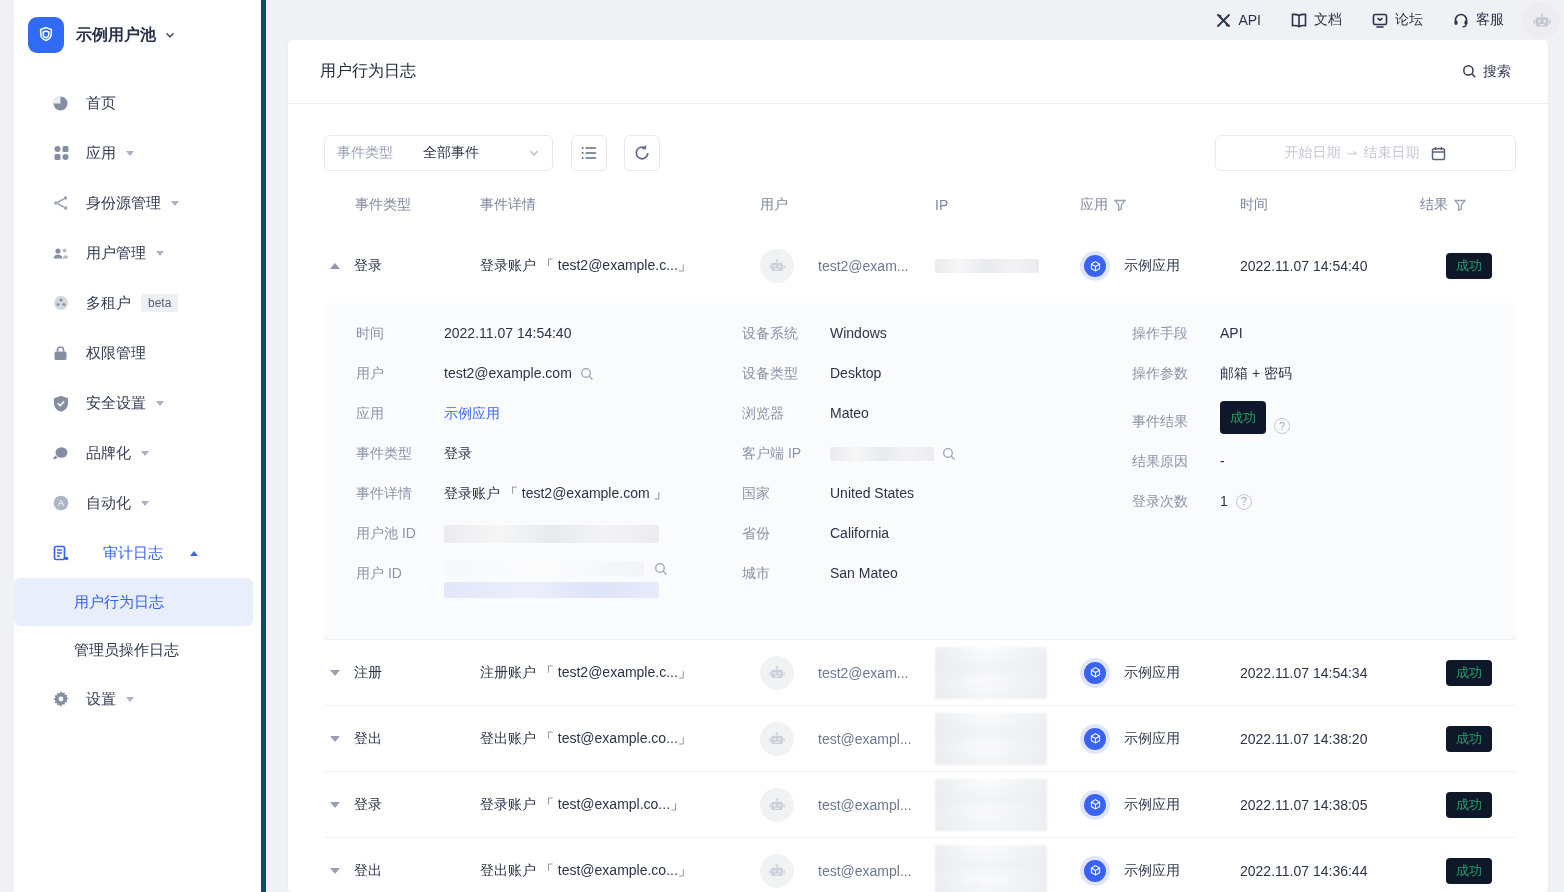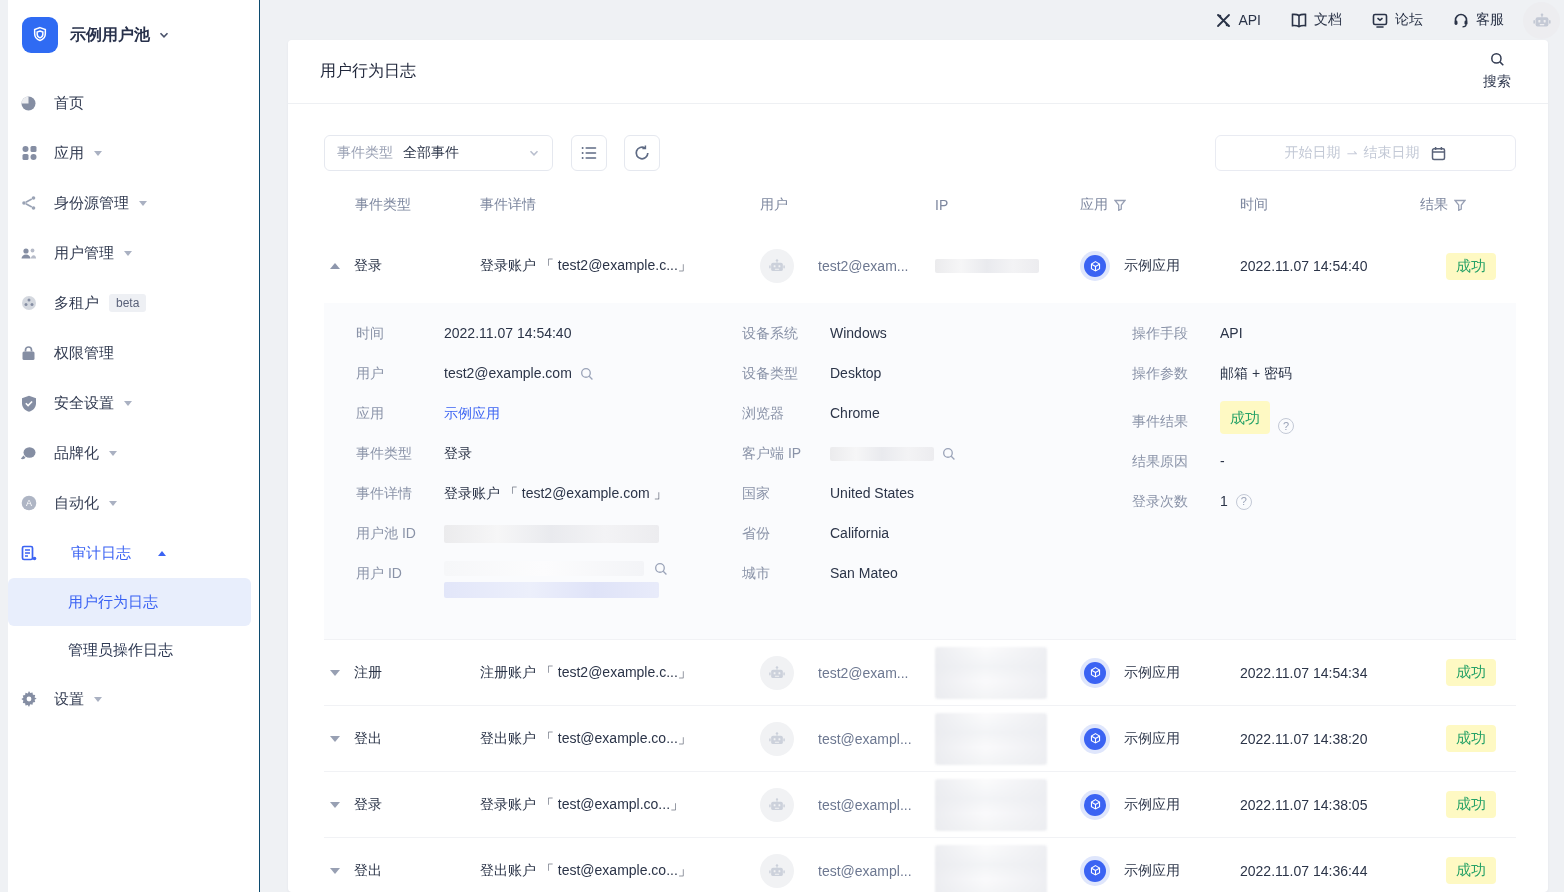--- a/index.html
+++ b/index.html
@@ -1,29 +1,29 @@
 <!DOCTYPE html>
 <html lang="zh"><head>
 <meta charset="utf-8">
 <style>
   * { margin:0; padding:0; box-sizing:border-box; }
   html,body { width:1564px; height:892px; overflow:hidden;
     font-family:"Liberation Sans","DejaVu Sans",sans-serif;
     background:#eff1f4; color:#2b3448; font-size:14px; }
 
   
-  .sidebar { position:fixed; left:8px; top:0; width:252px; height:100%;
-    background:#fff; border-right:1px solid #0c4a6e; z-index:5; }
+  .sidebar { position:fixed; left:14px; top:0; width:252px; height:100%;
+    background:#fff; border-right:5px solid #0c4a6e; z-index:5; }
   .logo-row { display:flex; align-items:center; height:70px; padding:0 14px; cursor:pointer; }
   .logo-badge { width:36px; height:36px; border-radius:9px; background:#2f6bf3;
     display:flex; align-items:center; justify-content:center; flex:0 0 36px; }
   .logo-name { margin-left:12px; font-size:16px; font-weight:bold; color:#27304a; }
   .logo-row .chev { margin-left:8px; }
   .nav { padding-top:8px; }
-  .nav-item { display:flex; align-items:center; height:50px; padding:0 14px 0 12px;
+  .nav-item { display:flex; align-items:center; height:50px; padding:0 14px 0 38px;
     cursor:pointer; color:#333c52; font-size:15px; }
   .nav-item .nicon { width:17px; height:17px; margin-right:17px; color:#9aa3b5;
     display:inline-flex; align-items:center; justify-content:center; flex:0 0 17px; }
   .nav-item.active { color:#3b63f3;gap:17px; }
   .nav-item.active .nicon { color:#3b63f3; }
   .caret-d { width:0; height:0; border-left:4.5px solid transparent; border-right:4.5px solid transparent;
     border-top:5px solid #aab1c2; margin-left:10px; }
   .caret-u { width:0; height:0; border-left:4.5px solid transparent; border-right:4.5px solid transparent;
     border-bottom:5px solid #3b63f3; margin-left:10px; }
   .beta { margin-left:10px; background:#eef0f4; color:#596179; font-size:12px;
@@ -39,27 +39,27 @@
   .top-link .ticon { color:#2a3347; display:inline-flex; }
   .avatar { position:fixed; top:2px; right:4px; width:37px; height:37px; border-radius:50%;
     background:#ededf0; display:flex; align-items:center; justify-content:center; cursor:pointer; }
 
   
   .card { position:fixed; left:288px; top:40px; width:1260px; height:calc(100% - 40px);
     background:#fff; border-radius:4px; box-shadow:0 1px 3px rgba(30,40,70,.05); overflow:hidden; }
   .card-head { height:64px; display:flex; align-items:center; justify-content:space-between;
     padding:0 37px 0 32px; border-bottom:1px solid #eef0f3; }
   .page-title { font-size:16px; font-weight:500; color:#22293d; }
-  .search-link { display:flex; align-items:center; gap:6px; color:#333c52; cursor:pointer;flex-direction:column; }
+  .search-link { display:flex; align-items:center; gap:6px; color:#333c52; cursor:pointer; }
 
   .filter-bar { display:flex; align-items:center; padding:31px 32px 0 36px; }
   .select-box { width:229px; height:36px; border:1px solid #e5e8ef; border-radius:6px;
     display:flex; align-items:center; padding:0 12px; cursor:pointer; background:#fff; }
   .select-label { color:#9aa1b4; margin-right:10px; }
-  .select-value { color:#2b3448; flex:1; }
+  .select-value { color:#2b3448; flex:1;margin-left:20px; }
   .icon-btn { width:36px; height:36px; border:1px solid #e5e8ef; border-radius:6px; background:#fff;
     display:flex; align-items:center; justify-content:center; cursor:pointer; color:#5f6b85; }
   .icon-btn.first { margin-left:18px; }
   .icon-btn + .icon-btn { margin-left:17px; }
   .date-range { margin-left:auto; width:301px; height:36px; border:1px solid #e9ebf2; border-radius:6px;
     display:flex; align-items:center; justify-content:center; gap:6px; color:#c3c9d6; cursor:pointer; }
   .date-range .arrow { color:#c9cedb; font-size:13px; }
   .date-range .cal { color:#5a6379; margin-left:6px; }
 
   
@@ -78,22 +78,22 @@
   .cell-detail { color:#2b3448; white-space:nowrap; overflow:hidden; }
   .cell-user { display:flex; align-items:center; gap:24px; color:#6d7891; white-space:nowrap; overflow:visible;text-align:center; }
   .mini-avatar { width:34px; height:34px; border-radius:50%; background:#f1f2f4; flex:0 0 34px;
     display:flex; align-items:center; justify-content:center; }
   .cell-app { display:flex; align-items:center; gap:14px; color:#2b3448; }
   .app-ic { width:30px; height:30px; border-radius:50%; background:#dfe6fc;
     display:flex; align-items:center; justify-content:center; flex:0 0 30px; }
   .app-ic .inner { width:22px; height:22px; border-radius:50%; background:#3b63f3;
     display:flex; align-items:center; justify-content:center; }
   .cell-time { color:#2b3448; }
-  .badge-ok { display:inline-block; background:#fef9c3; color:#27a268; padding:4px 10px;
-    border-radius:4px; font-size:15px; }
+  .badge-ok { display:inline-block; background:#0f172a; color:#27a268; padding:4px 10px;
+    border-radius:4px; font-size:13px; }
   .cell-result { text-align:left; padding-left:26px; }
 
   
   .redact { border-radius:2px; }
   .r-grey { background:linear-gradient(90deg,#ebebed,#f6f6f7 25%,#e9eaee 50%,#f3f3f5 75%,#ececef); filter:blur(.4px); }
   .r-lav { background:linear-gradient(90deg,#e2e6f9,#eceffb 40%,#dfe3f8 70%,#e8ebfa); }
   .r-faint { background:linear-gradient(90deg,#f6f7f9,#fcfcfd 50%,#f3f4f7); }
   .ip-line { width:104px; height:14px; }
   .ip-blob { width:112px; height:52px; border-radius:3px;
     background:linear-gradient(90deg,rgba(234,235,239,.85),rgba(252,252,253,.35) 45%,rgba(236,237,241,.85)),
@@ -478,21 +478,21 @@
         <div class="drow">
             <span class="dlabel">设备系统</span>
             <span class="dval">Windows</span>
           </div>
         <div class="drow">
             <span class="dlabel">设备类型</span>
             <span class="dval">Desktop</span>
           </div>
         <div class="drow">
             <span class="dlabel">浏览器</span>
-            <span class="dval">Chrome</span>
+            <span class="dval">Mateo</span>
           </div>
         <div class="drow" style="align-items:center">
             <span class="dlabel">客户端 IP</span>
           <span class="dval">
               <span class="redact r-grey" style="width:104px;height:14px"></span>
           <span class="search-ic">
                 <svg width="14" height="14" viewBox="0 0 15 15" fill="none" stroke="#9aa3b8" stroke-width="1.4">
                   <circle cx="6.4" cy="6.4" r="4.6"></circle>
                   <path d="M9.9 9.9l3.4 3.4"></path>
                 </svg>

